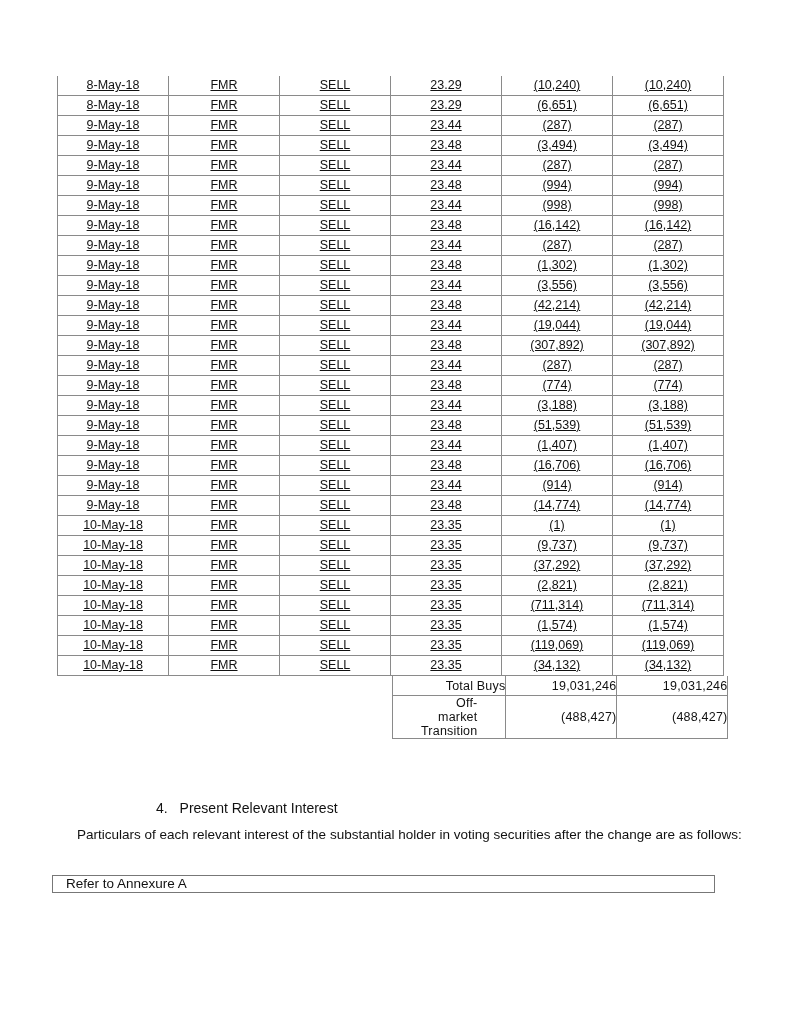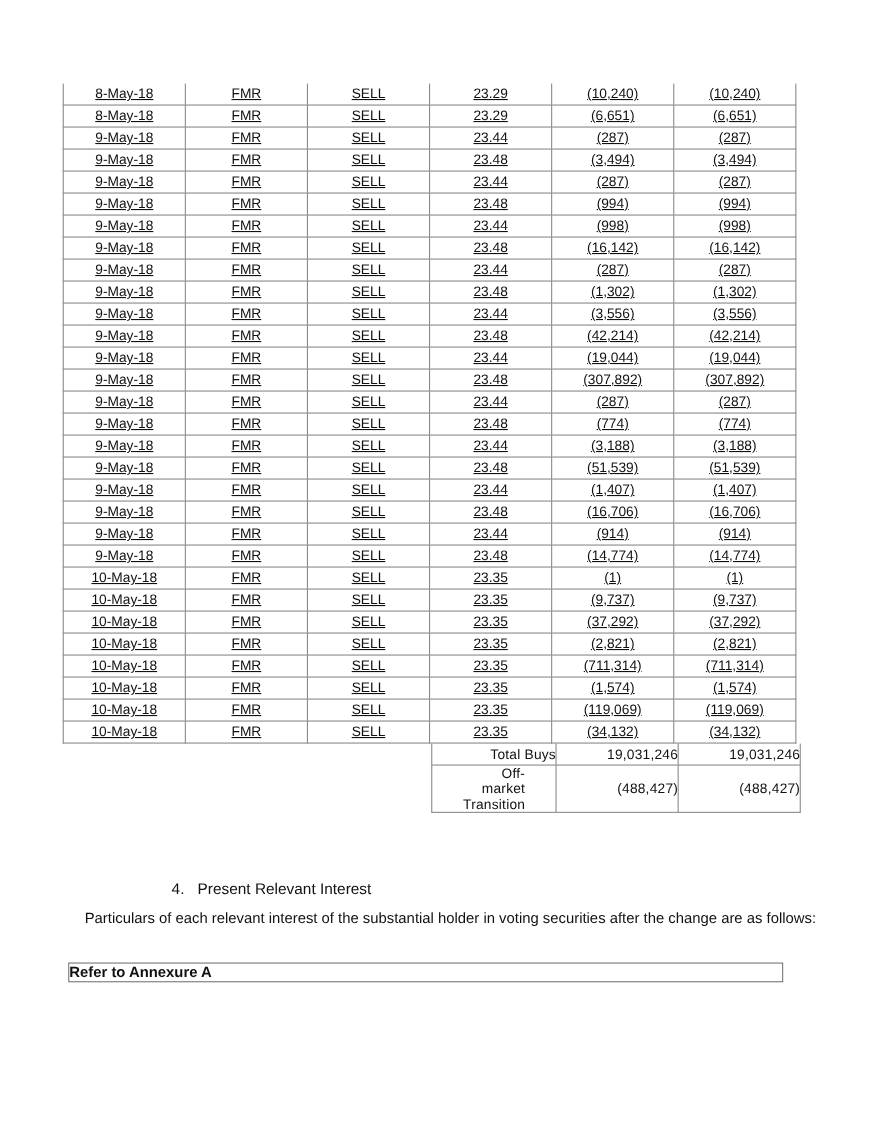--- a/index.html
+++ b/index.html
@@ -12,22 +12,22 @@
   .tx-table col.c { width: 111px; }
   .tot-table { position: absolute; left: 392px; top: 676px; border-collapse: collapse; table-layout: fixed; }
   .tot-table td { border: 1px solid #8a8a8a; height: 19px; padding: 0; text-align: right;
                   font-size: 12.5px; line-height: 14px; letter-spacing: 0.2px; }
   .tot-table tr:first-child td { border-top: none; }
   .tot-table tr.tall td { height: 30px; }
   .tot-table col.c { width: 111px; }
   .section-heading { position: absolute; left: 124px; top: 800px; font-size: 14px; margin-left: 32px; }
   .section-heading .num { margin-right: 8px; }
   .para { position: absolute; left: 65px; top: 826px; width: 665px; font-size: 13.5px; line-height: 17px; margin-left: 12px; }
-  .annex-box { position: absolute; left: 62px; top: 875px; width: 648px; height: 16px;
-               border: 1px solid #777; font-size: 13.5px; line-height: 16px; padding-left: 0; font-weight: bold; }
+  .annex-box { position: absolute; left: 52px; top: 875px; width: 648px; height: 16px;
+               border: 1px solid #777; font-size: 13.5px; line-height: 16px; padding-left: 13px; }
 </style>
 </head>
 <body>
 
 <table class="tx-table">
   <colgroup>
       <col class="c">
       <col class="c">
       <col class="c">
       <col class="c">

